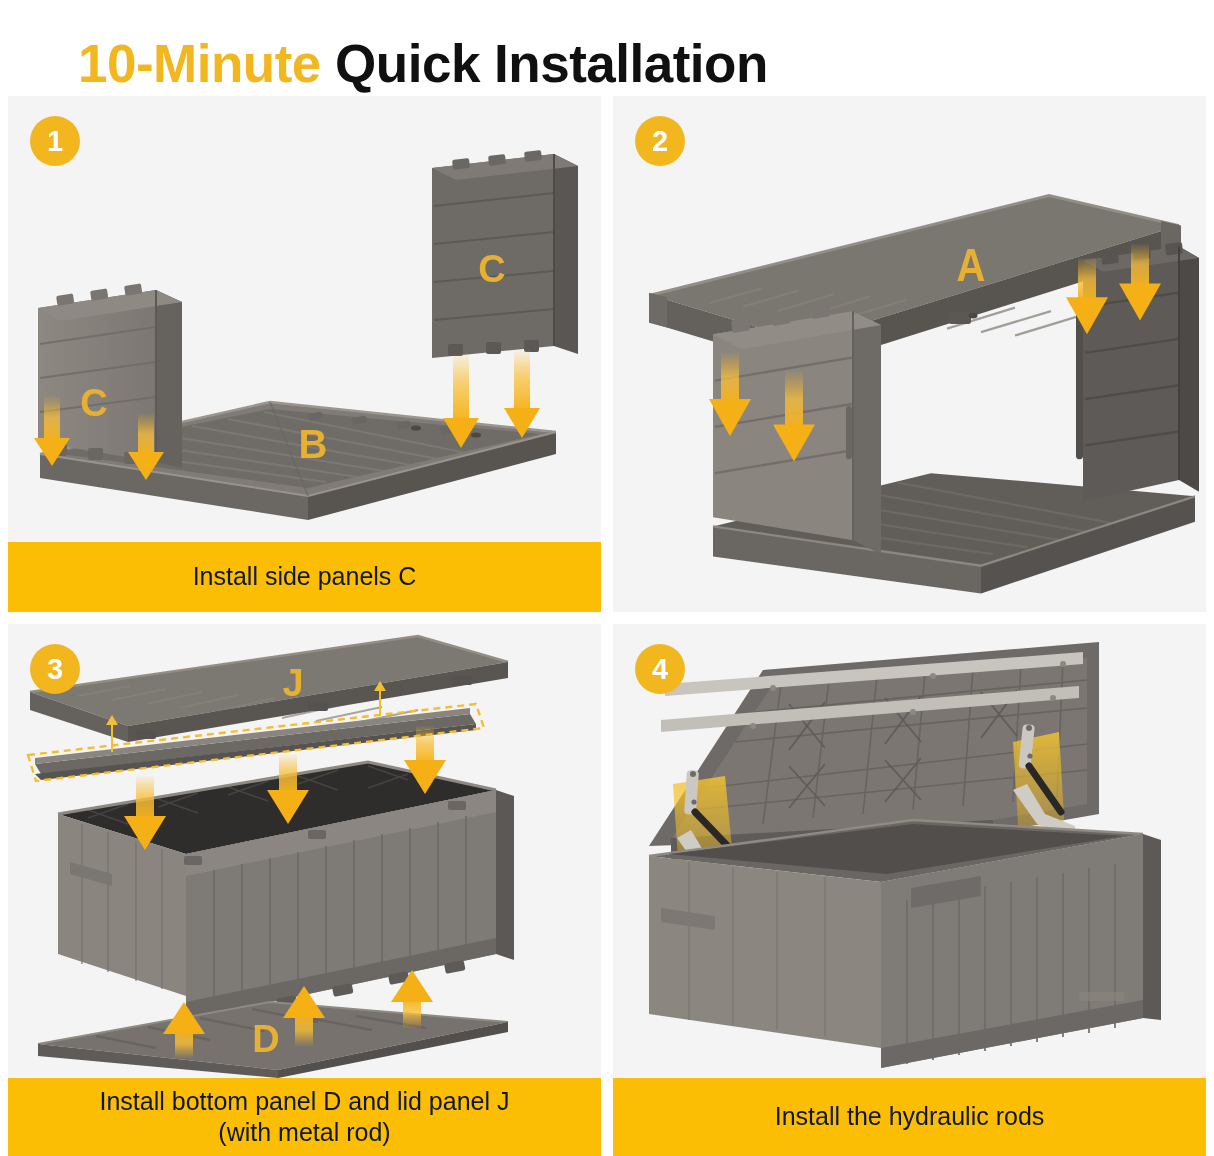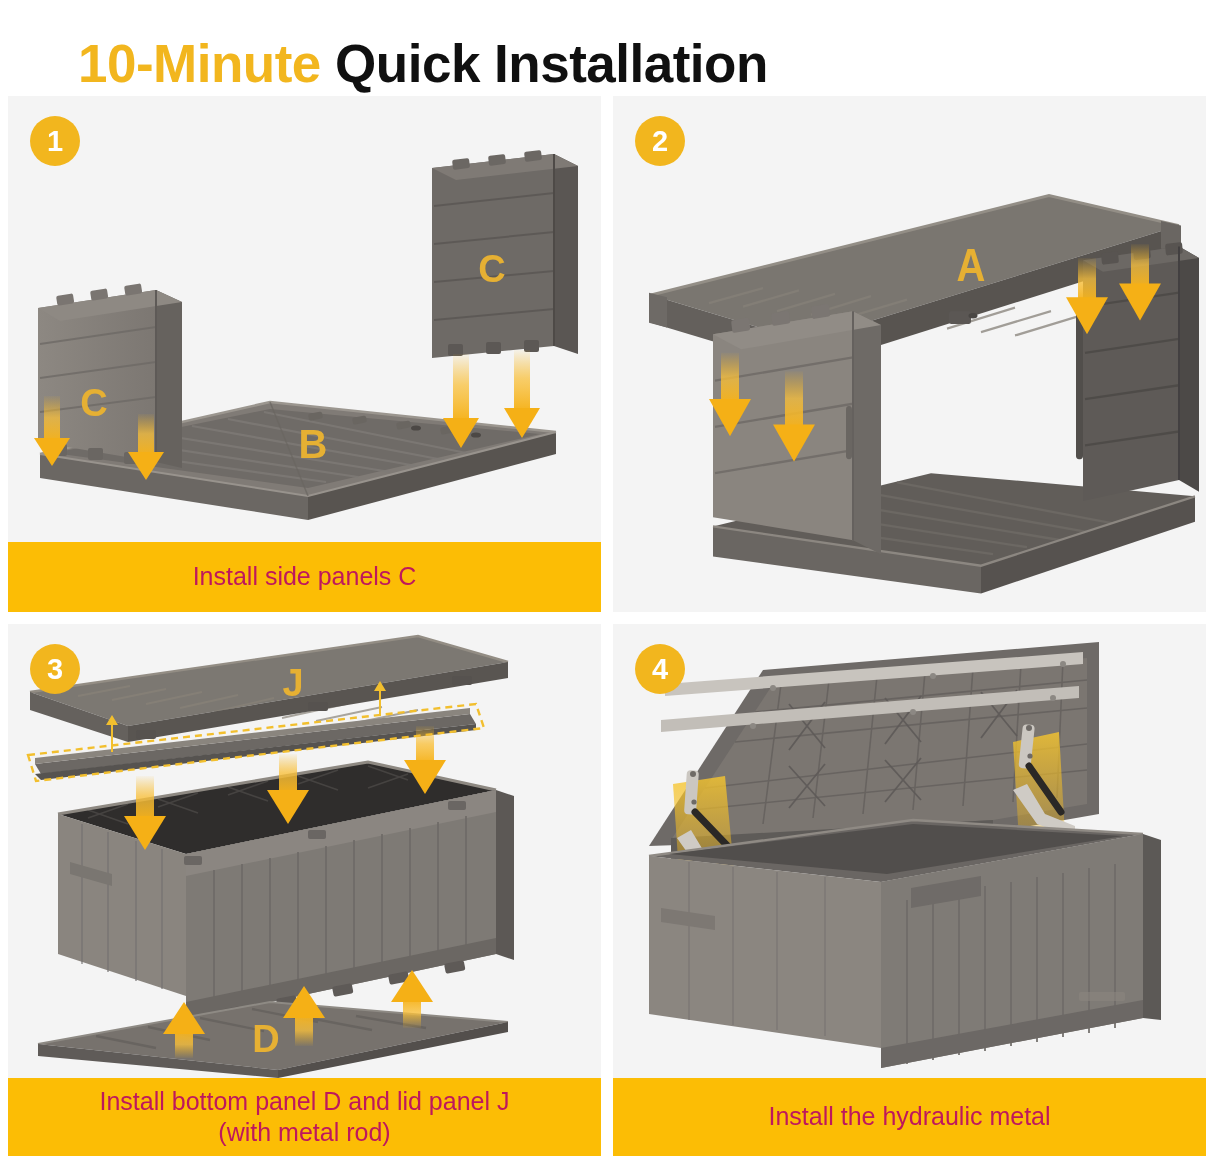--- a/index.html
+++ b/index.html
@@ -35,21 +35,21 @@
 
   .badge{
     position:absolute;left:22px;top:20px;width:50px;height:50px;border-radius:50%;
     background:#F2B61E;color:#ffffff;
     display:flex;align-items:center;justify-content:center;
     font-size:29px;font-weight:bold;line-height:1;font-family:"Liberation Sans",sans-serif;
     z-index:5;
   }
 
   .caption{
-    background:#FCBD05;color:#be185d;
+    background:#FCBD05;color:#0f172a;
     display:flex;align-items:center;justify-content:center;text-align:center;
     font-size:25px;line-height:1.25;font-family:"Liberation Sans",sans-serif;
     box-sizing:border-box;padding:6px 10px;
   }
   .cap-1{height:70px;}
   .cap-2{height:78px;}
   .cell.r1 .stage{height:446px;}
   .cell.r2 .stage{height:454px;}
 </style>
 </head>
@@ -598,17 +598,17 @@
 
             <polygon points="268,424 530,376 530,394 268,444" fill="#6C6865"></polygon>
 
             <polygon points="530,210 548,216 548,396 530,394" fill="#5C5956"></polygon>
 
             <rect x="466" y="368" width="46" height="9" rx="2" fill="#8A857F" opacity="0.6"></rect>
           </g>
         </svg>
         <div class="badge">4</div>
       </div>
-      <div class="caption cap-2">Install the hydraulic metal</div>
+      <div class="caption cap-2">Install the hydraulic rods</div>
     </div>
 
   </div>
 </div>
 
 </body></html>

